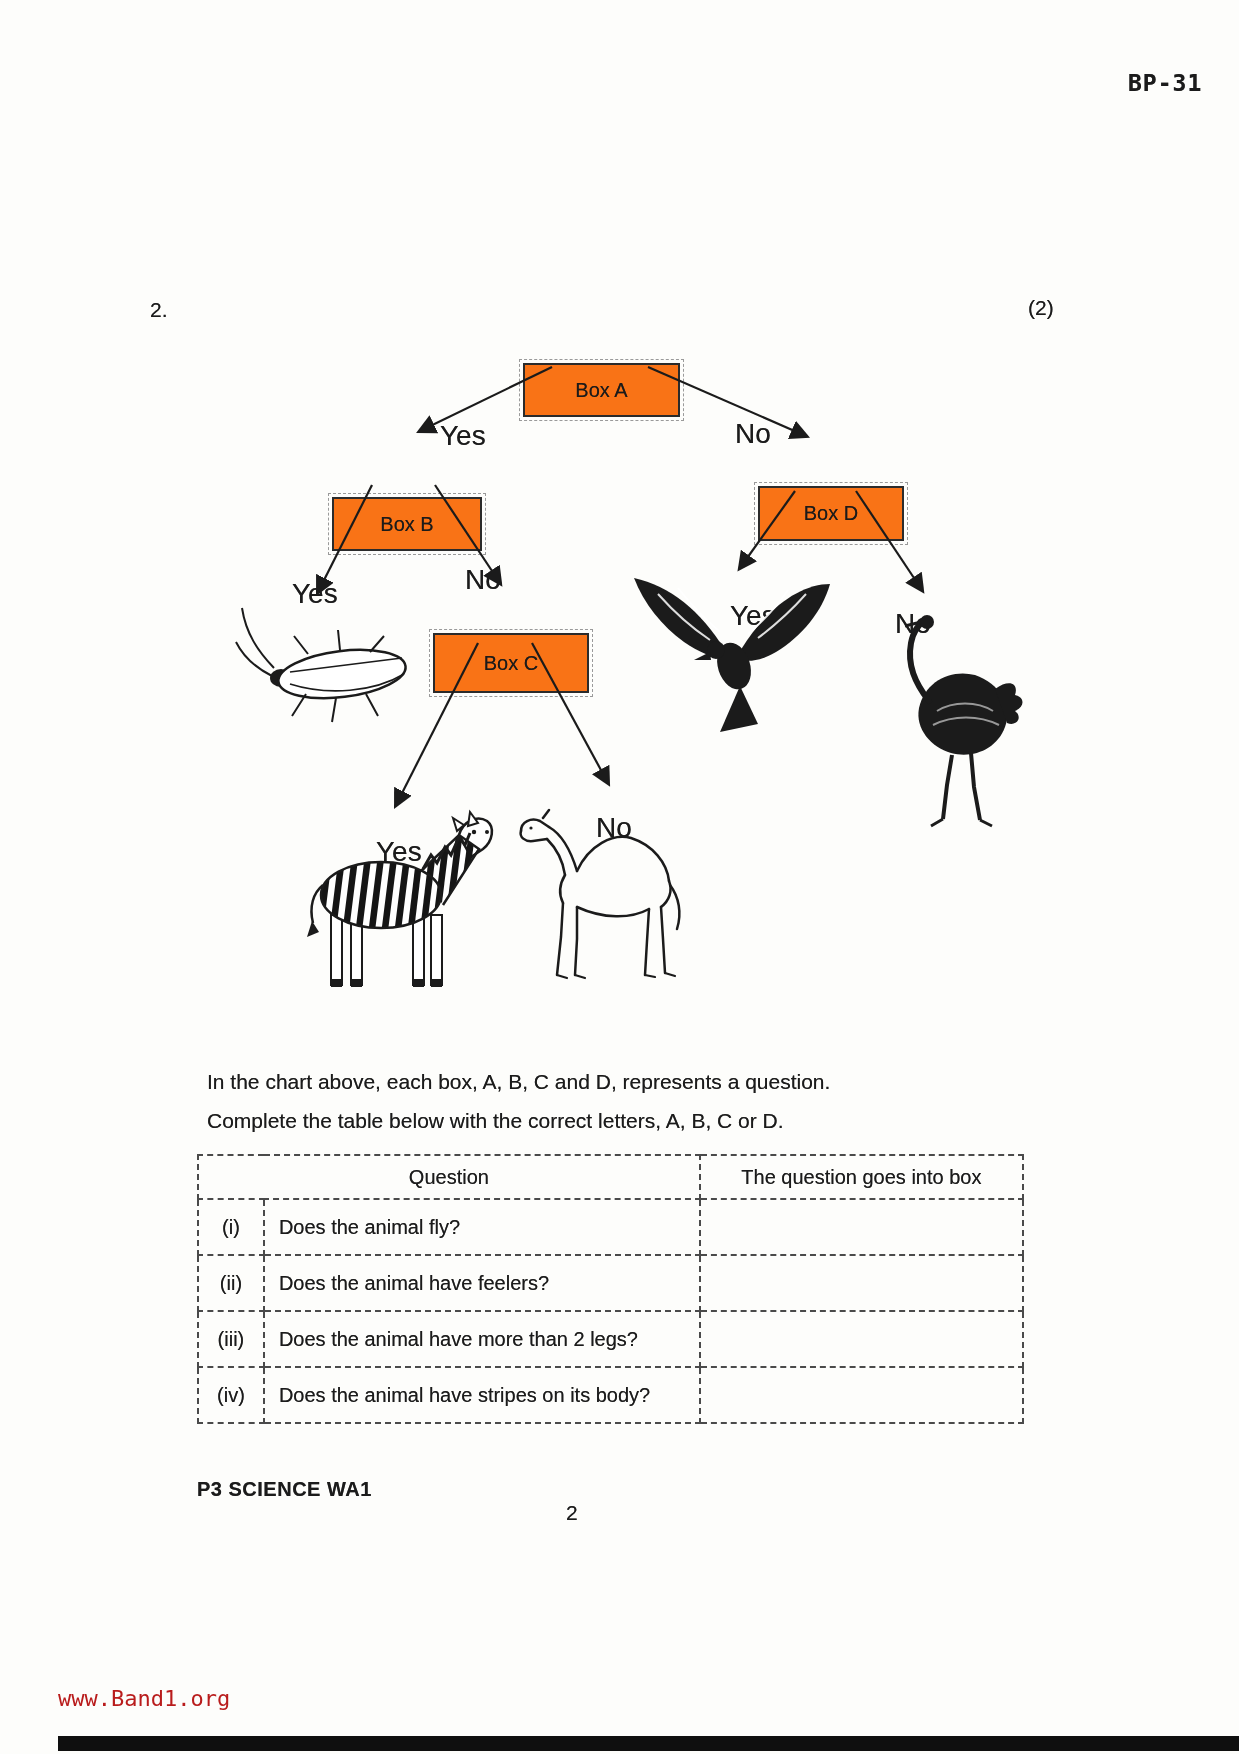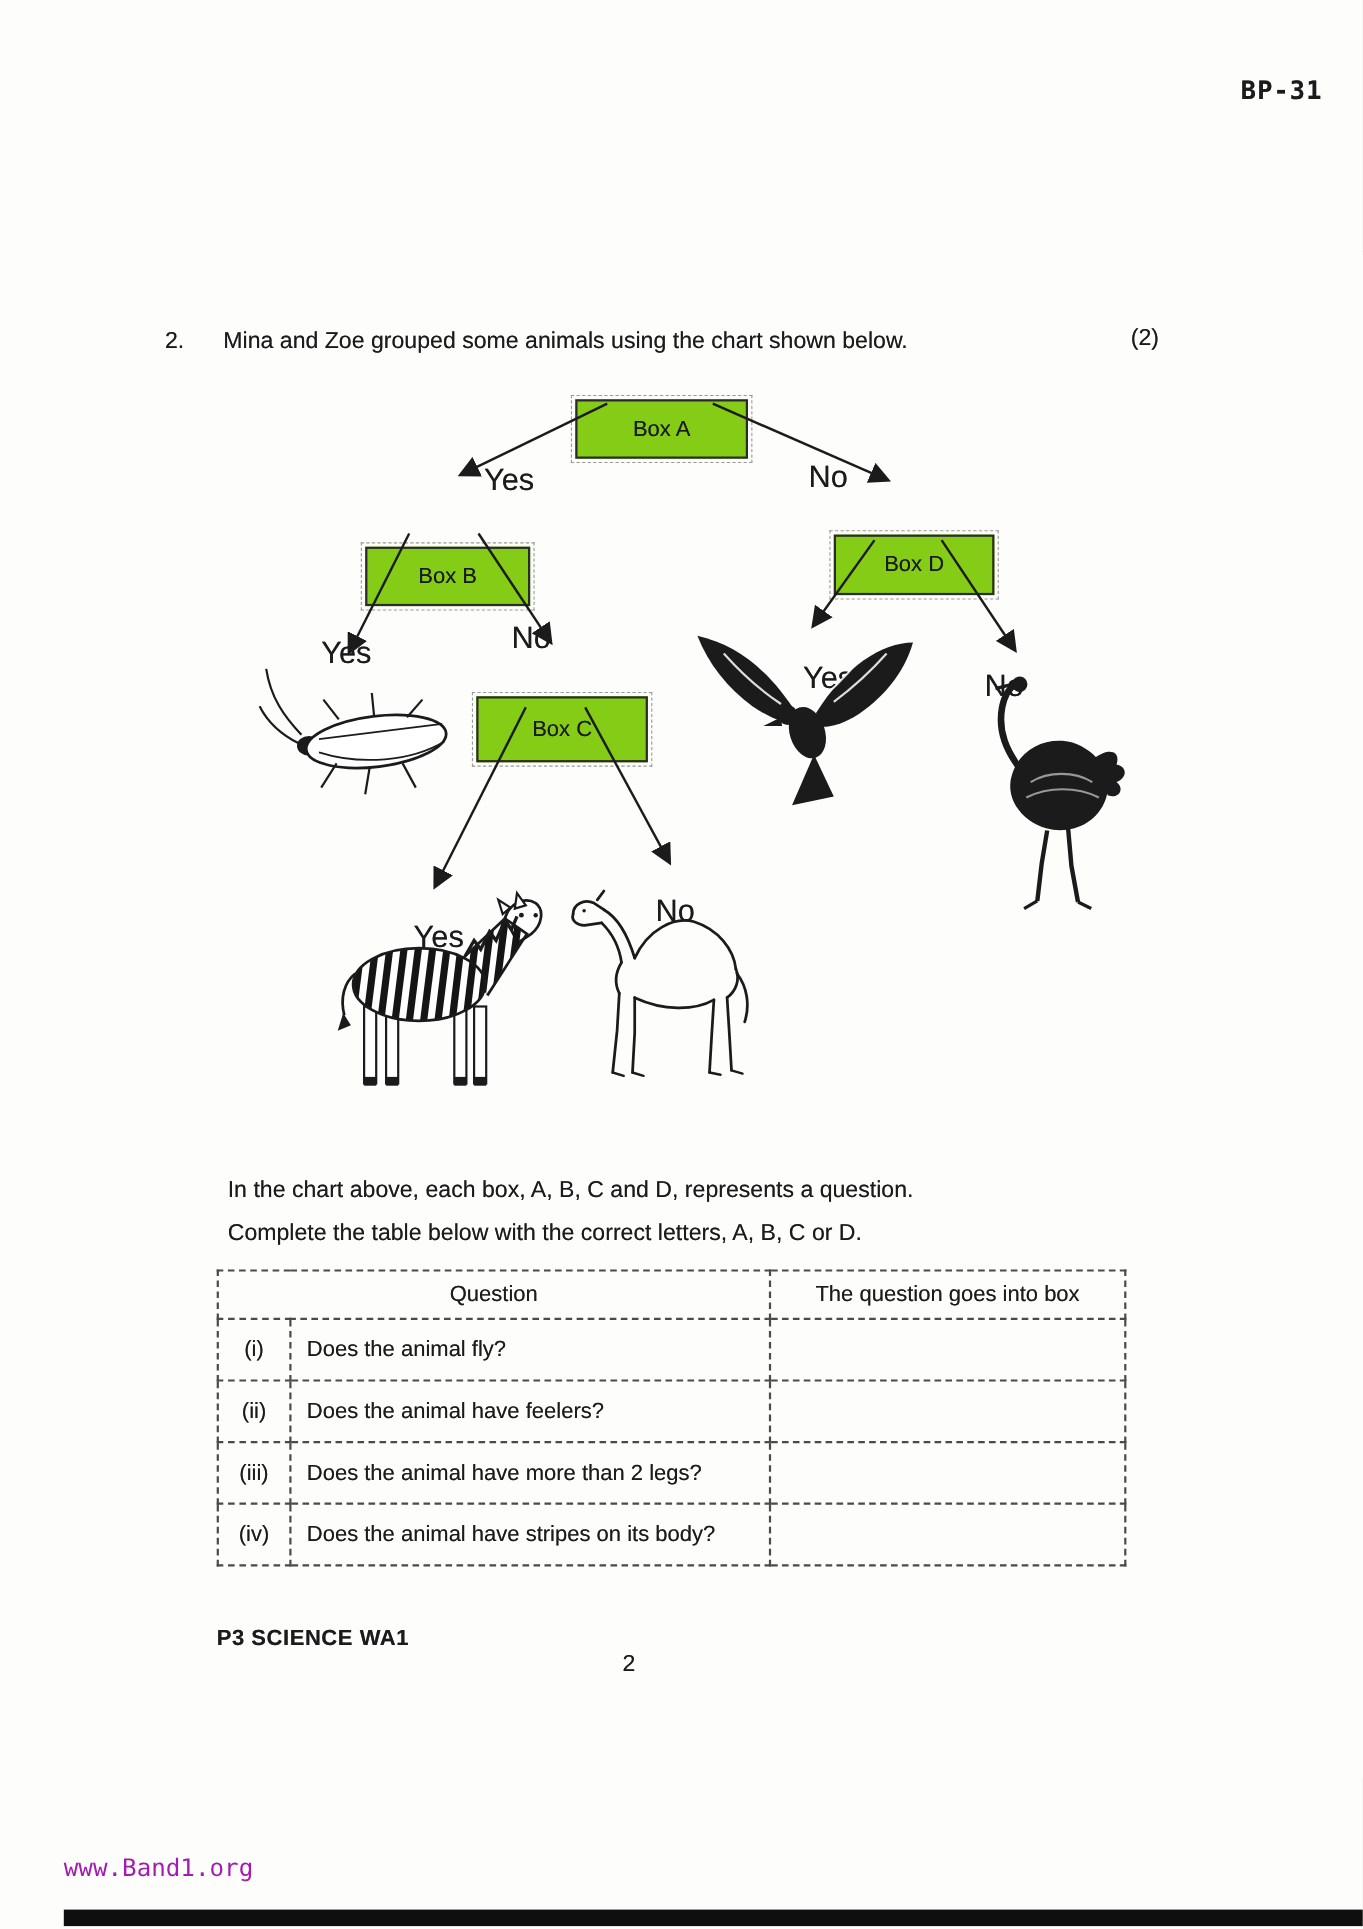--- a/index.html
+++ b/index.html
@@ -22,21 +22,21 @@
   }
   .q-number{ left:150px; top:250px; font-size:21px; }
   .q-text{ left:203px; top:250px; font-size:21px; }
   .q-marks{ left:1028px; top:248px; font-size:21px; }
 
   .flow-box{
     position:absolute;
     border:2px solid #2b2b2b;
     outline:1px dashed #9a9a9a;
     outline-offset:3px;
-    background:#84cc16;
+    background:#f97316;
     display:flex; align-items:center; justify-content:center;
     font-size:20px;
   }
   .yn{ position:absolute; font-size:28px; }
 
   .diagram-svg{ position:absolute; left:0; top:280px; }
 
   .instr{ left:207px; font-size:21px; }
   .instr.l1{ top:1022px; }
   .instr.l2{ top:1061px; }
@@ -53,36 +53,35 @@
   .qtable td{ height:52px; }
   .qtable td.rlabel{ text-align:center; }
   .qtable td.qcell{ padding-left:14px; text-align:left; }
   .qtable td.acell{ }
 
   .footer-left{ left:197px; top:1430px; font-size:20px; font-weight:bold; letter-spacing:.5px; }
   .page-num{ left:566px; top:1453px; font-size:21px; }
   .watermark{
     left:58px; top:1686px;
     font-family:"DejaVu Sans Mono", monospace;
-    font-size:22px; color:#a21caf;
+    font-size:22px; color:#b91c1c;
   }
   .bottom-bar{
     left:58px; top:1736px; height:15px; width:1181px;
     background:#0f0f0f;
   }
 </style>
 </head>
 <body>
 
 <div class="page">
 
   <div class="abs scan corner-label">BP-31</div>
 
   <div class="abs scan q-number">2.</div>
-  <div class="abs scan q-text">Mina and Zoe grouped some animals using the chart shown below.</div>
   <div class="abs scan q-marks">(2)</div>
 
   <div class="flow-box scan" style="left:523px; top:315px; width:153px; height:50px;">
     <span>Box A</span>
   </div>
   <div class="flow-box scan" style="left:332px; top:449px; width:146px; height:50px;text-align:center;">
     <span>Box B</span>
   </div>
   <div class="flow-box scan" style="left:758px; top:438px; width:142px; height:51px;">
     <span>Box D</span>

